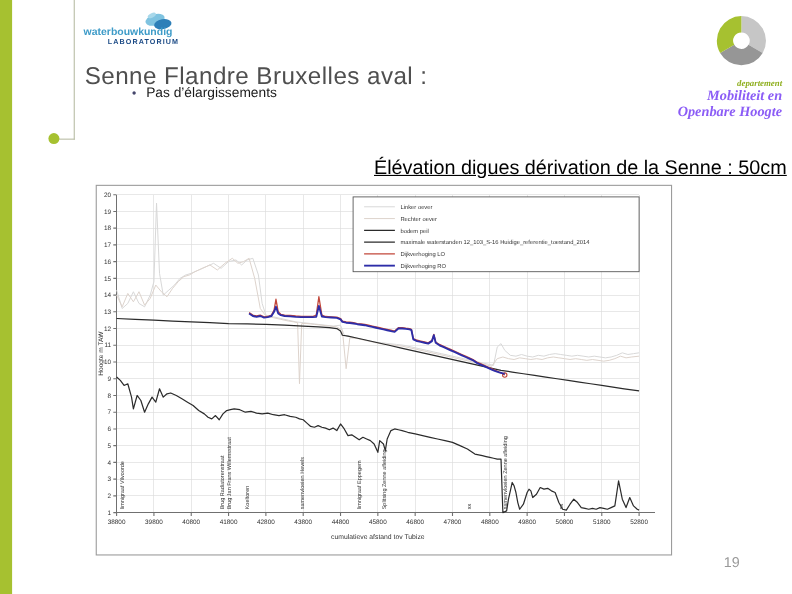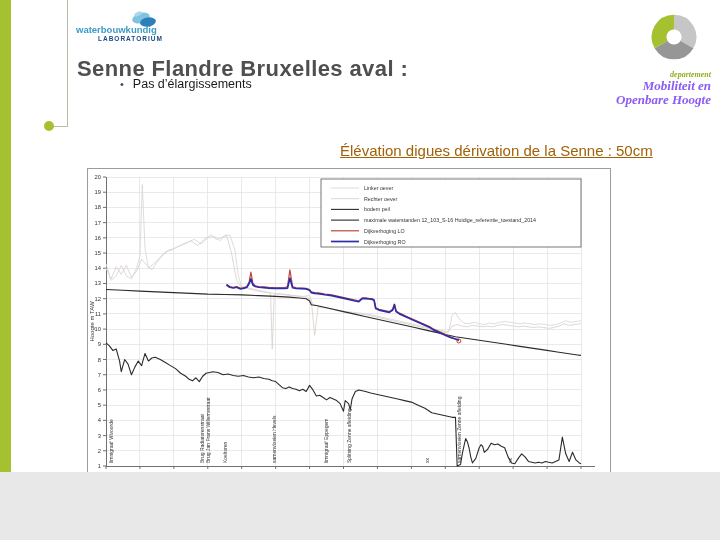--- a/index.html
+++ b/index.html
@@ -1,41 +1,41 @@
 <!DOCTYPE html>
 <html><head>
 <meta charset="utf-8">
 <style>
   * { margin:0; padding:0; box-sizing:border-box; }
   html,body { background:#e8e8e8; }
   .slide {
-    position:relative; width:720px; height:472px; background:#ffffff;
+    position:relative; width:720px; height:540px; background:#ffffff;
     overflow:hidden; font-family:"Liberation Sans", sans-serif;
     box-shadow:0 0 4px rgba(0,0,0,.3);
   }
   .green-bar { position:absolute; left:0; top:0; width:11px; height:540px; background:#a6c130; }
   .callout-v { position:absolute; left:67px; top:0; width:1px; height:127px; background:#b9bda6; }
   .callout-h { position:absolute; left:53px; top:126px; width:15px; height:1px; background:#b9bda6; }
   .callout-dot { position:absolute; left:44px; top:121px; width:10px; height:10px; border-radius:50%; background:#a6c130; }
 
   .logo-wl { position:absolute; left:76px; top:12px; }
   .logo-wl .l1 { position:absolute; left:0; top:12px; font-size:9.5px; font-weight:bold; color:#3d9bc8; white-space:nowrap; }
   .logo-wl .l2 { position:absolute; left:22px; top:23px; font-size:6.5px; font-weight:bold; letter-spacing:1px; color:#1b4a85; white-space:nowrap; }
   .logo-wl svg { position:absolute; left:52px; top:-2px; }
 
   .page-title {
-    position:absolute; left:77px; top:56px; font-size:22px; font-weight:700;
+    position:absolute; left:77px; top:56px; font-size:22px; font-weight:400;
     color:#4f4f4f; letter-spacing:.4px; white-space:nowrap;
   }
   .bullets { position:absolute; left:120px; top:74px; list-style:none; }
   .bullets li { font-size:12.5px; color:#1a1a1a; line-height:20px; white-space:nowrap; }
   .bullets .b { color:#44466b; margin-right:9px; font-size:11px; }
   .bullets li.ul .t { text-decoration:underline; }
   .caption {
-    position:absolute; left:340px; top:142px; font-size:15px; color:#a16207;
+    position:absolute; left:340px; top:142px; font-size:18px; color:#000000;
     text-decoration:underline; white-space:nowrap;
   }
 
   .chart-box { position:absolute; left:87px; top:168px; width:524px; height:337px;
     border:1px solid #9c9c9c; background:#fff; }
 
   .logo-mow { position:absolute; right:9px; top:10px; text-align:right; }
   .logo-mow .dept { font-size:8px; font-style:italic; font-weight:bold; color:#8faf1f;
     font-family:"Liberation Serif", serif; margin-top:2px; }
   .logo-mow .nm { font-size:13px; font-style:italic; font-weight:bold; color:#8b5cf6;

